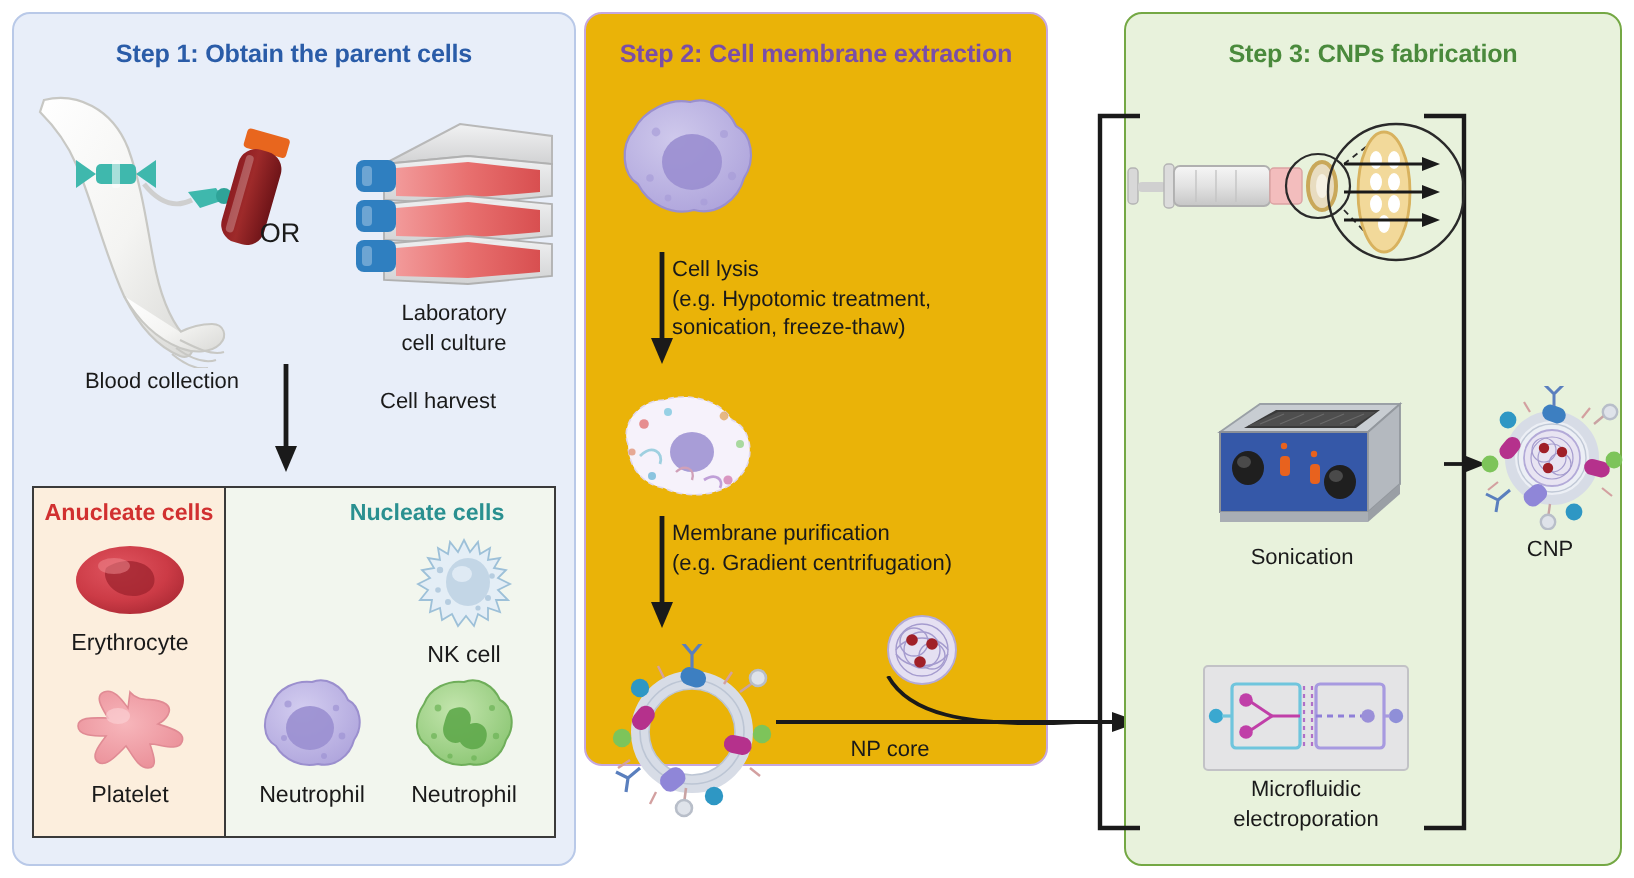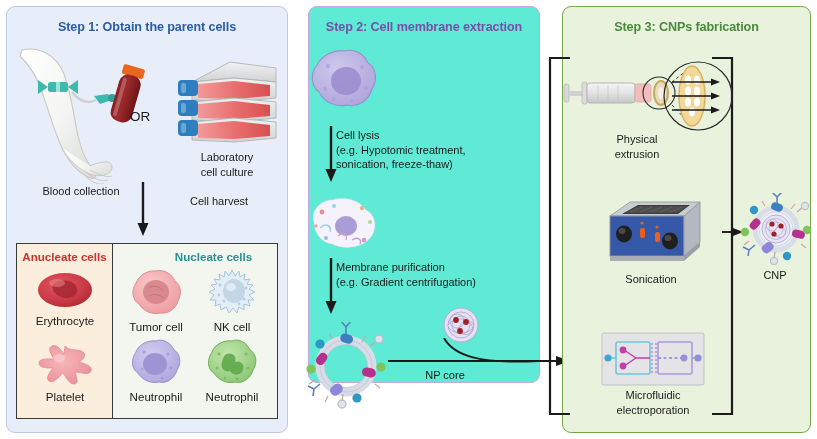--- a/index.html
+++ b/index.html
@@ -12,22 +12,22 @@
   }
   .figure { position: relative; width: 817px; height: 439px; }
 
   
   .panel { position: absolute; border-radius: 9px; }
   #panel-step1 {
     left: 6px; top: 6px; width: 282px; height: 427px;
     background: #e8eef9; border: 1.6px solid #b9c9e8;
   }
   #panel-step2 {
-    left: 308px; top: 6px; width: 232px; height: 377px;
-    background: #5eead4; border: 1.6px solid #c5a8df;
+    left: 292px; top: 6px; width: 232px; height: 377px;
+    background: #eab308; border: 1.6px solid #c5a8df;
   }
   #panel-step3 {
     left: 562px; top: 6px; width: 249px; height: 427px;
     background: #e8f2dc; border: 1.8px solid #74a844;
   }
 
   .panel-title {
     position: absolute; top: 13px; left: 0; width: 100%;
     text-align: center; font-size: 12.6px; font-weight: bold;
     letter-spacing: -0.1px;
@@ -235,36 +235,20 @@
                    C18 14 14 8 19 6 C24 4 28 10 31 14 Z" fill="url(#gPlt)" stroke="#e08b94" stroke-width="0.8"></path>
           <ellipse cx="26" cy="18" rx="6" ry="4" fill="#fbd3d7" opacity="0.6"></ellipse>
         </svg>
         <div class="cell-name">Platelet</div>
       </div>
     </div>
 
     <div id="nucleate-col">
       <div class="col-head" id="head-nucleate">Nucleate cells</div>
 
-      <div class="cell-item" style="left:2px; top:24px; width:82px;">
-        <svg width="56" height="48" viewBox="0 0 56 48">
-          <defs>
-            <radialGradient id="gTum" cx="40%" cy="35%" r="70%">
-              <stop offset="0%" stop-color="#fbc9cb"></stop>
-                <stop offset="100%" stop-color="#ee9ca0"></stop>
-            </radialGradient>
-          </defs>
-          <path d="M28 3 C36 1 44 6 47 13 C53 17 54 26 50 33 C48 41 40 46 32 45
-                   C24 47 15 43 11 36 C4 32 3 22 8 15 C11 7 20 2 28 3 Z" fill="url(#gTum)" stroke="#e08f94" stroke-width="1"></path>
-          <ellipse cx="28" cy="24" rx="13" ry="12" fill="#d48086" opacity="0.85"></ellipse>
-          <path d="M20 20 C25 17 32 18 35 23" stroke="#c06f77" stroke-width="1.2" fill="none" opacity="0.7"></path>
-          <path d="M21 28 C26 25 33 27 36 30" stroke="#c06f77" stroke-width="1.2" fill="none" opacity="0.7"></path>
-        </svg>
-        <div class="cell-name">Tumor cell</div>
-      </div>
 
       <div class="cell-item" style="left:78px; top:24px; width:82px;">
         <svg width="56" height="48" viewBox="0 0 56 48">
           <defs>
             <radialGradient id="gNk" cx="40%" cy="35%" r="70%">
               <stop offset="0%" stop-color="#ffffff"></stop>
                 <stop offset="100%" stop-color="#dce8f2"></stop>
             </radialGradient>
           </defs>
           <g fill="#e4eef6" stroke="#9dc0d8" stroke-width="0.9">
@@ -501,22 +485,20 @@
       <line x1="110" y1="24" x2="152" y2="24"></line>
       <line x1="110" y1="38" x2="152" y2="38"></line>
       <line x1="110" y1="52" x2="152" y2="52"></line>
     </g>
     <g fill="#1a1a1a">
       <path d="M158 24 L149 20.5 L149 27.5 Z"></path>
       <path d="M158 38 L149 34.5 L149 41.5 Z"></path>
       <path d="M158 52 L149 48.5 L149 55.5 Z"></path>
     </g>
   </svg>
-  <div class="lbl" id="lbl-physical-extrusion">Physical
-extrusion</div>
 
   <svg id="sonicator-illustration" viewBox="0 0 104 76">
 
     <path d="M10 20 L30 6 L100 6 L84 20 Z" fill="#c8cdd2" stroke="#9aa0a6" stroke-width="0.9"></path>
 
     <path d="M22 18 L38 9 L90 9 L78 18 Z" fill="#3a3a3a"></path>
     <path d="M24 17 L39 10 L88 10 L77 17 Z" fill="#4e4e4e"></path>
     <g stroke="#6a6a6a" stroke-width="0.6">
       <line x1="30" y1="16" x2="42" y2="11"></line>
         <line x1="40" y1="16" x2="52" y2="11"></line>

